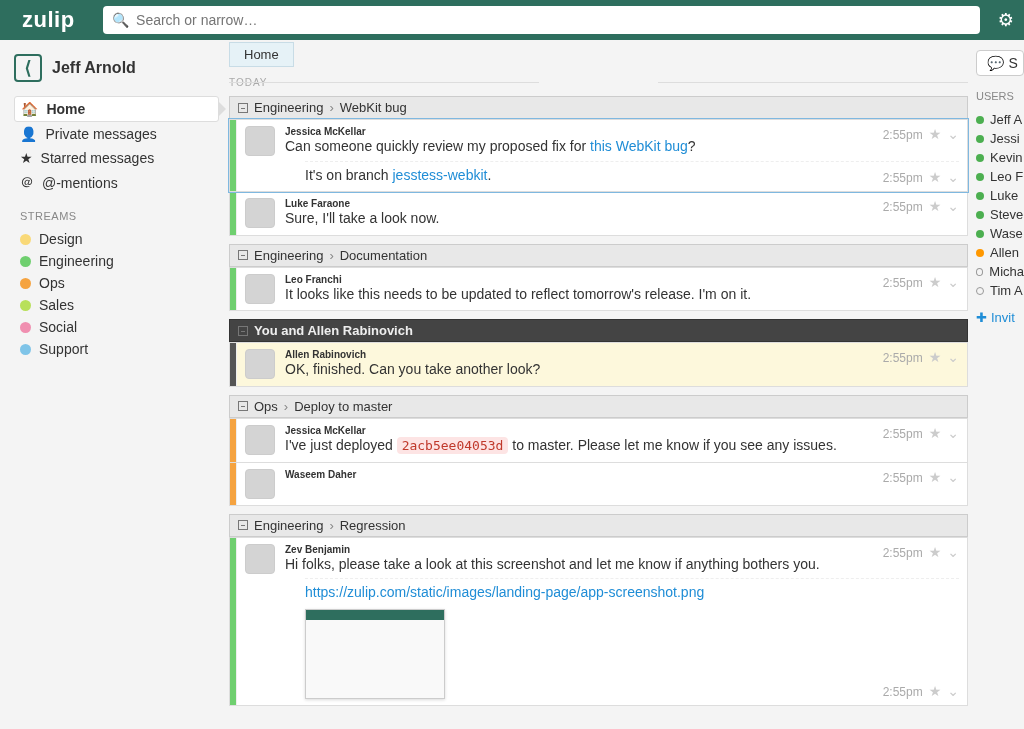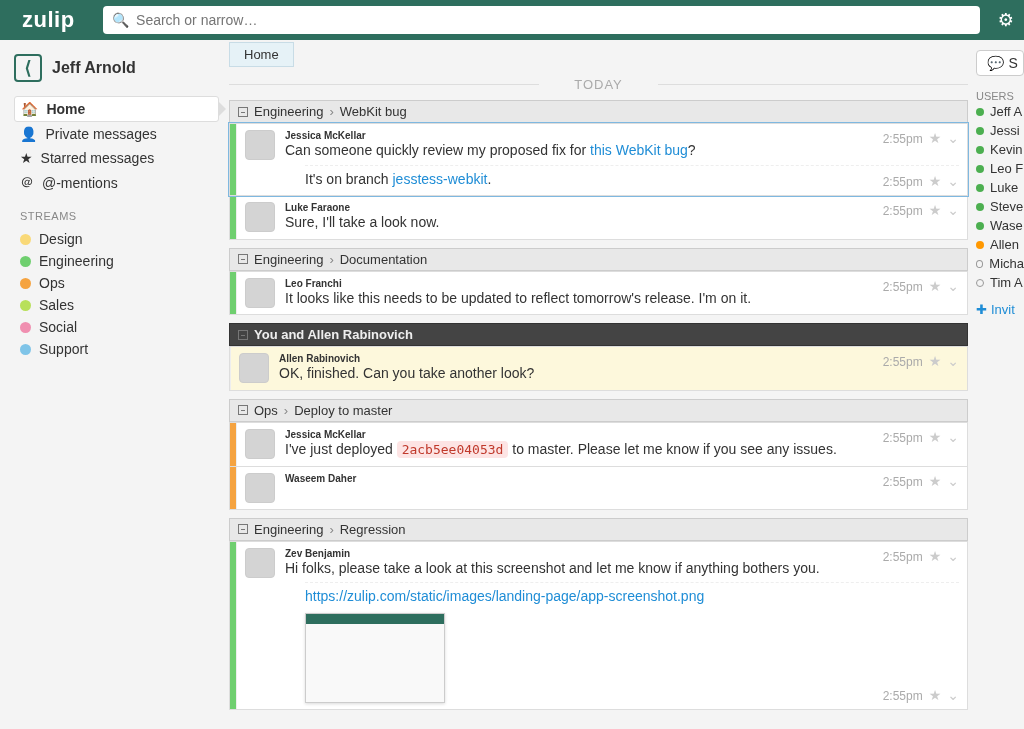--- a/index.html
+++ b/index.html
@@ -19,21 +19,21 @@
 .user-name { font-weight: bold; font-size: 16px; }
 .nav-item { display: flex; align-items: center; gap: 8px; padding: 4px 6px; font-size: 14px; cursor: pointer; }
 .nav-item.active { background: #fff; border: 1px solid #ddd; border-radius: 3px; font-weight: bold; position: relative; }
 .nav-item.active::after { content: ""; position: absolute; right: -8px; top: 50%; transform: translateY(-50%); border-left: 8px solid #ddd; border-top: 8px solid transparent; border-bottom: 8px solid transparent; }
 .section-label { color: #888; font-size: 11px; margin: 14px 6px 6px; letter-spacing: 0.5px; }
 .stream-item { display: flex; align-items: center; gap: 8px; padding: 3px 6px; cursor: pointer; }
 .dot { width: 11px; height: 11px; border-radius: 50%; display: inline-block; }
 
 .center { flex: 1; padding: 0 4px; overflow-y: auto; }
 .tab { background: #e6f2f7; border: 1px solid #c8dce6; padding: 4px 14px; display: inline-block; font-size: 13px; margin-top: 2px; }
-.today { text-align: center; color: #aaa; font-size: 13px; padding: 10px 0 8px; letter-spacing: 1px; position: relative; }
+.today { text-align: left; color: #aaa; font-size: 10px; padding: 10px 0 8px; letter-spacing: 1px; position: relative; }
 .today::before, .today::after { content: ""; position: absolute; top: 50%; width: 42%; height: 1px; background: #ddd; }
 .today::before { left: 0; } .today::after { right: 0; }
 
 .recipient-bar { background: #e8e8e8; border: 1px solid #ccc; padding: 3px 8px; font-size: 13px; display: flex; align-items: center; gap: 6px; }
 .recipient-bar.dark { background: #444; color: #eee; border-color: #333; }
 .recipient-bar .chev { color: #888; } 
 .minus { display:inline-block; width:10px; height:10px; border:1px solid #777; position:relative; }
 .minus::after { content:""; position:absolute; left:2px; right:2px; top:4px; height:1px; background:#777; }
 
 .msg-block { display: flex; border: 1px solid #ddd; border-top: none; background: #fff; }
@@ -43,27 +43,27 @@
 .msg-row { display: flex; align-items: flex-start; gap: 10px; }
 .avatar { width: 30px; height: 30px; border-radius: 4px; background: #d4d4d4; flex-shrink: 0; border:1px solid #ccc; display:flex; align-items:center; justify-content:center; font-size:11px; color:#777; }
 .msg-content { flex: 1; }
 .sender { font-weight: bold; font-size: 10px; }
 .text { font-size: 14px; color: #333; line-height: 1.4; }
 .text a { color: #1f8dd6; text-decoration: none; text-align: right; }
 .code { background: #fde4e4; color: #c0392b; font-family: monospace; padding: 1px 5px; border-radius: 4px; font-size: 13px; }
 .meta { display: flex; align-items: flex-end; gap: 6px; color: #aaa; font-size: 12px; margin-left: auto; flex-shrink: 0; }
 .star, .caret { color: #ccc; font-size: 14px; cursor: pointer; }
 .followup { margin-left: 60px; border-top: 1px dashed #eee; padding-top: 4px; margin-top: 4px; display:flex; }
-.highlight { background: #fdf8dc; flex-direction: column; }
+.highlight { background: #fdf8dc; }
 .thumb { width: 140px; height: 90px; border: 1px solid #ccc; background: #f9f9f9; margin-top: 6px; box-shadow: 0 1px 3px rgba(0,0,0,0.15); position:relative; }
 .thumb::before { content:""; position:absolute; top:0; left:0; right:0; height:10px; background:#2e6e5e; }
 
 .right { width: 52px; padding: 10px 0 0 4px; }
 .s-btn { background: #fff; border: 1px solid #ccc; border-radius: 4px; padding: 4px 10px; margin-bottom: 14px; display:flex; align-items:center; gap:4px; font-size: 14px; cursor:pointer; }
-.r-label { color: #888; font-size: 11px; margin-bottom: 0; }
+.r-label { color: #888; font-size: 11px; margin-bottom: 8px; }
 .u-row { display: flex; align-items: center; gap: 6px; font-size: 13px; padding: 2px 0; white-space: nowrap; overflow: hidden; cursor:pointer; }
 .udot { width: 8px; height: 8px; border-radius: 50%; display:inline-block; }
 .udot.g { background: #4caf50; } .udot.o { background: #ff9800; }
 .uempty { width: 8px; height: 8px; border-radius: 50%; border:1px solid #999; display:inline-block; }
 .invite { color: #1f8dd6; display:flex; align-items:center; gap:4px; margin-top: 10px; font-size: 13px; cursor:pointer; }
 
 
 .c-design { background: #f9d978; }
 .c-eng { background: #6fcf6f; }
 .c-ops { background: #f5a340; }

